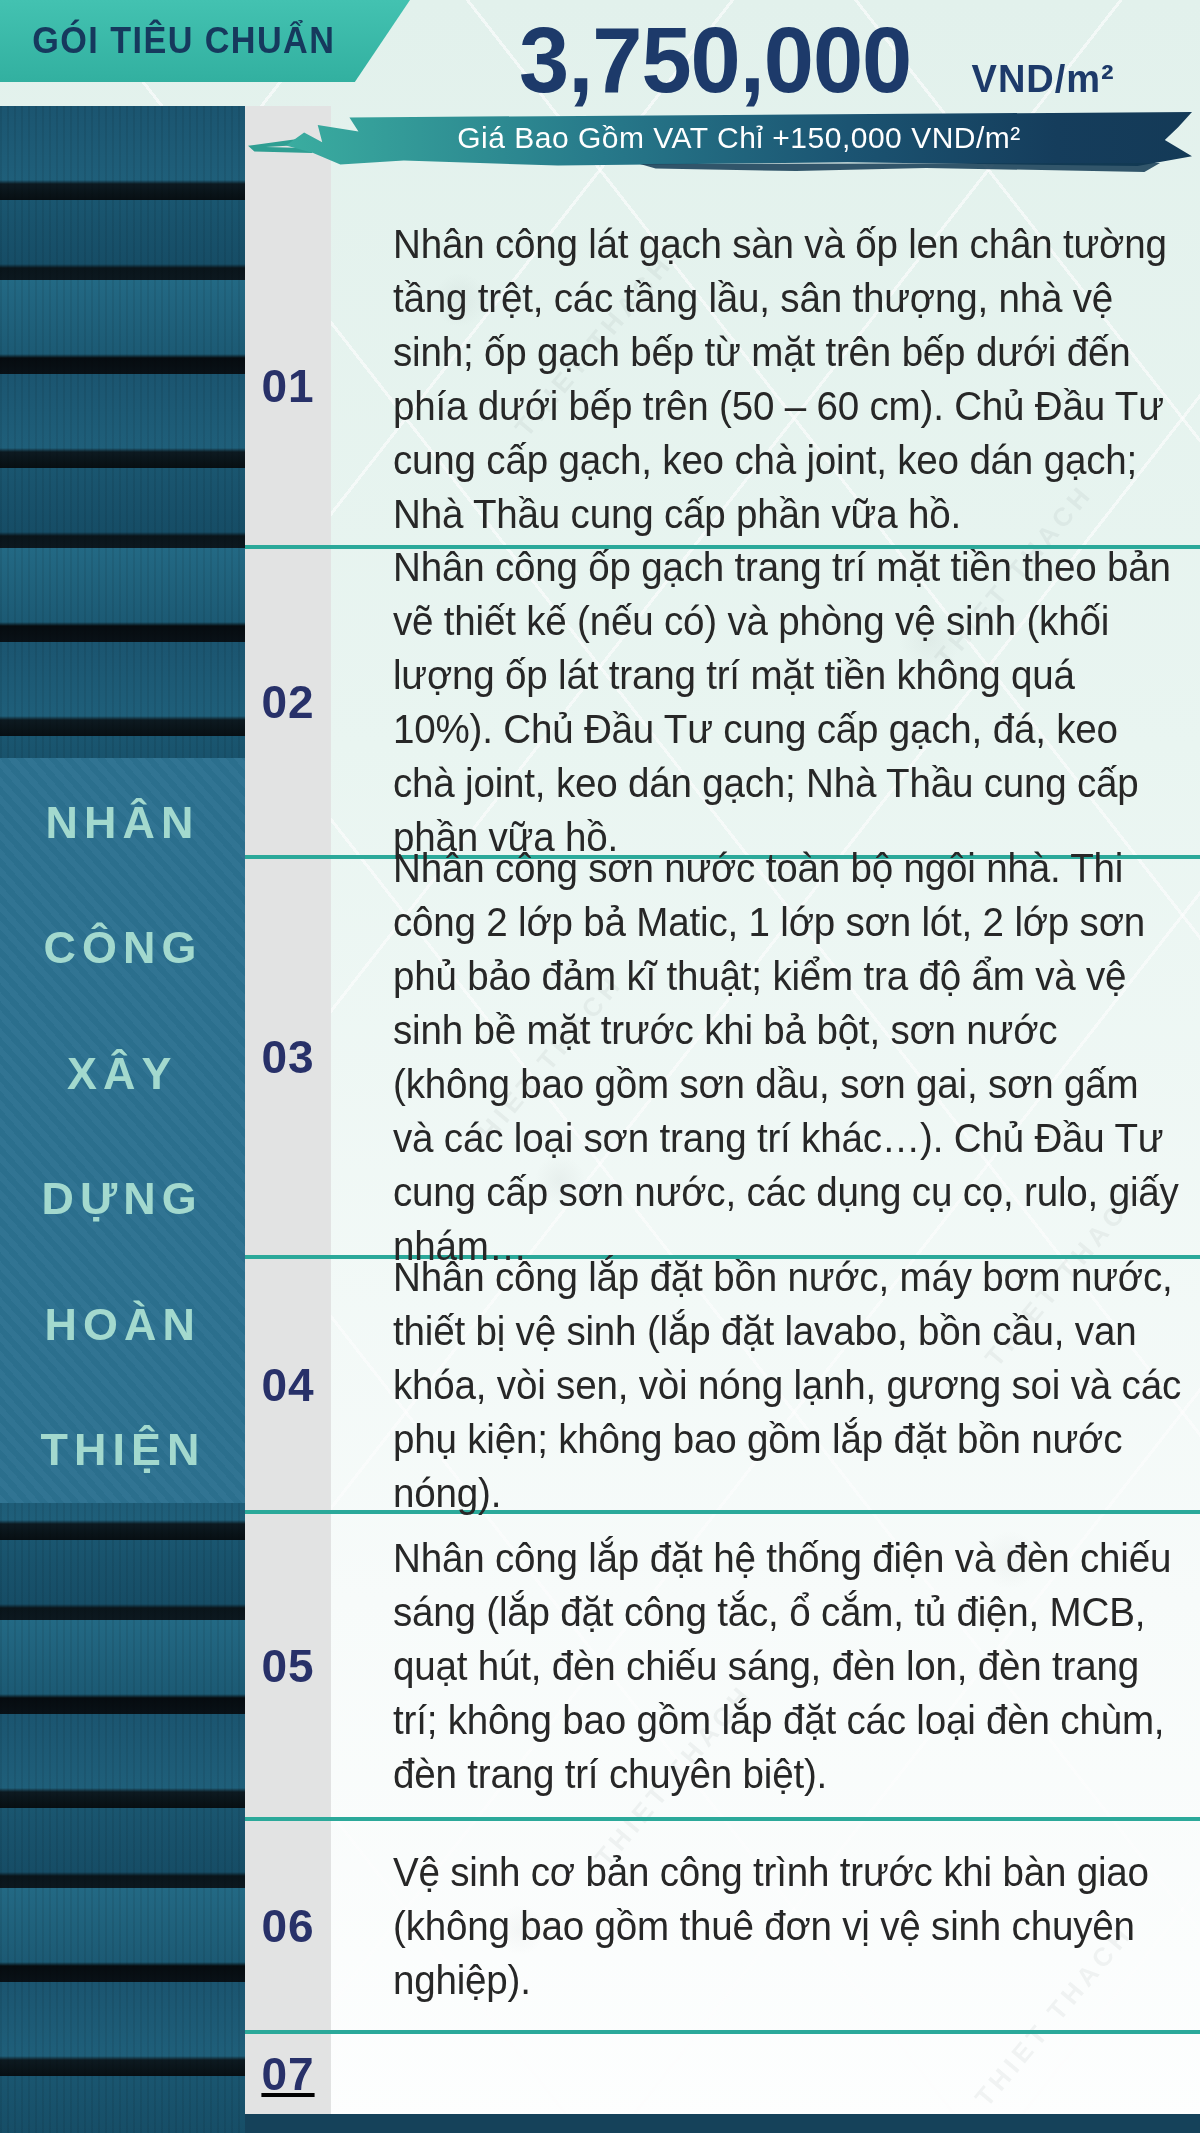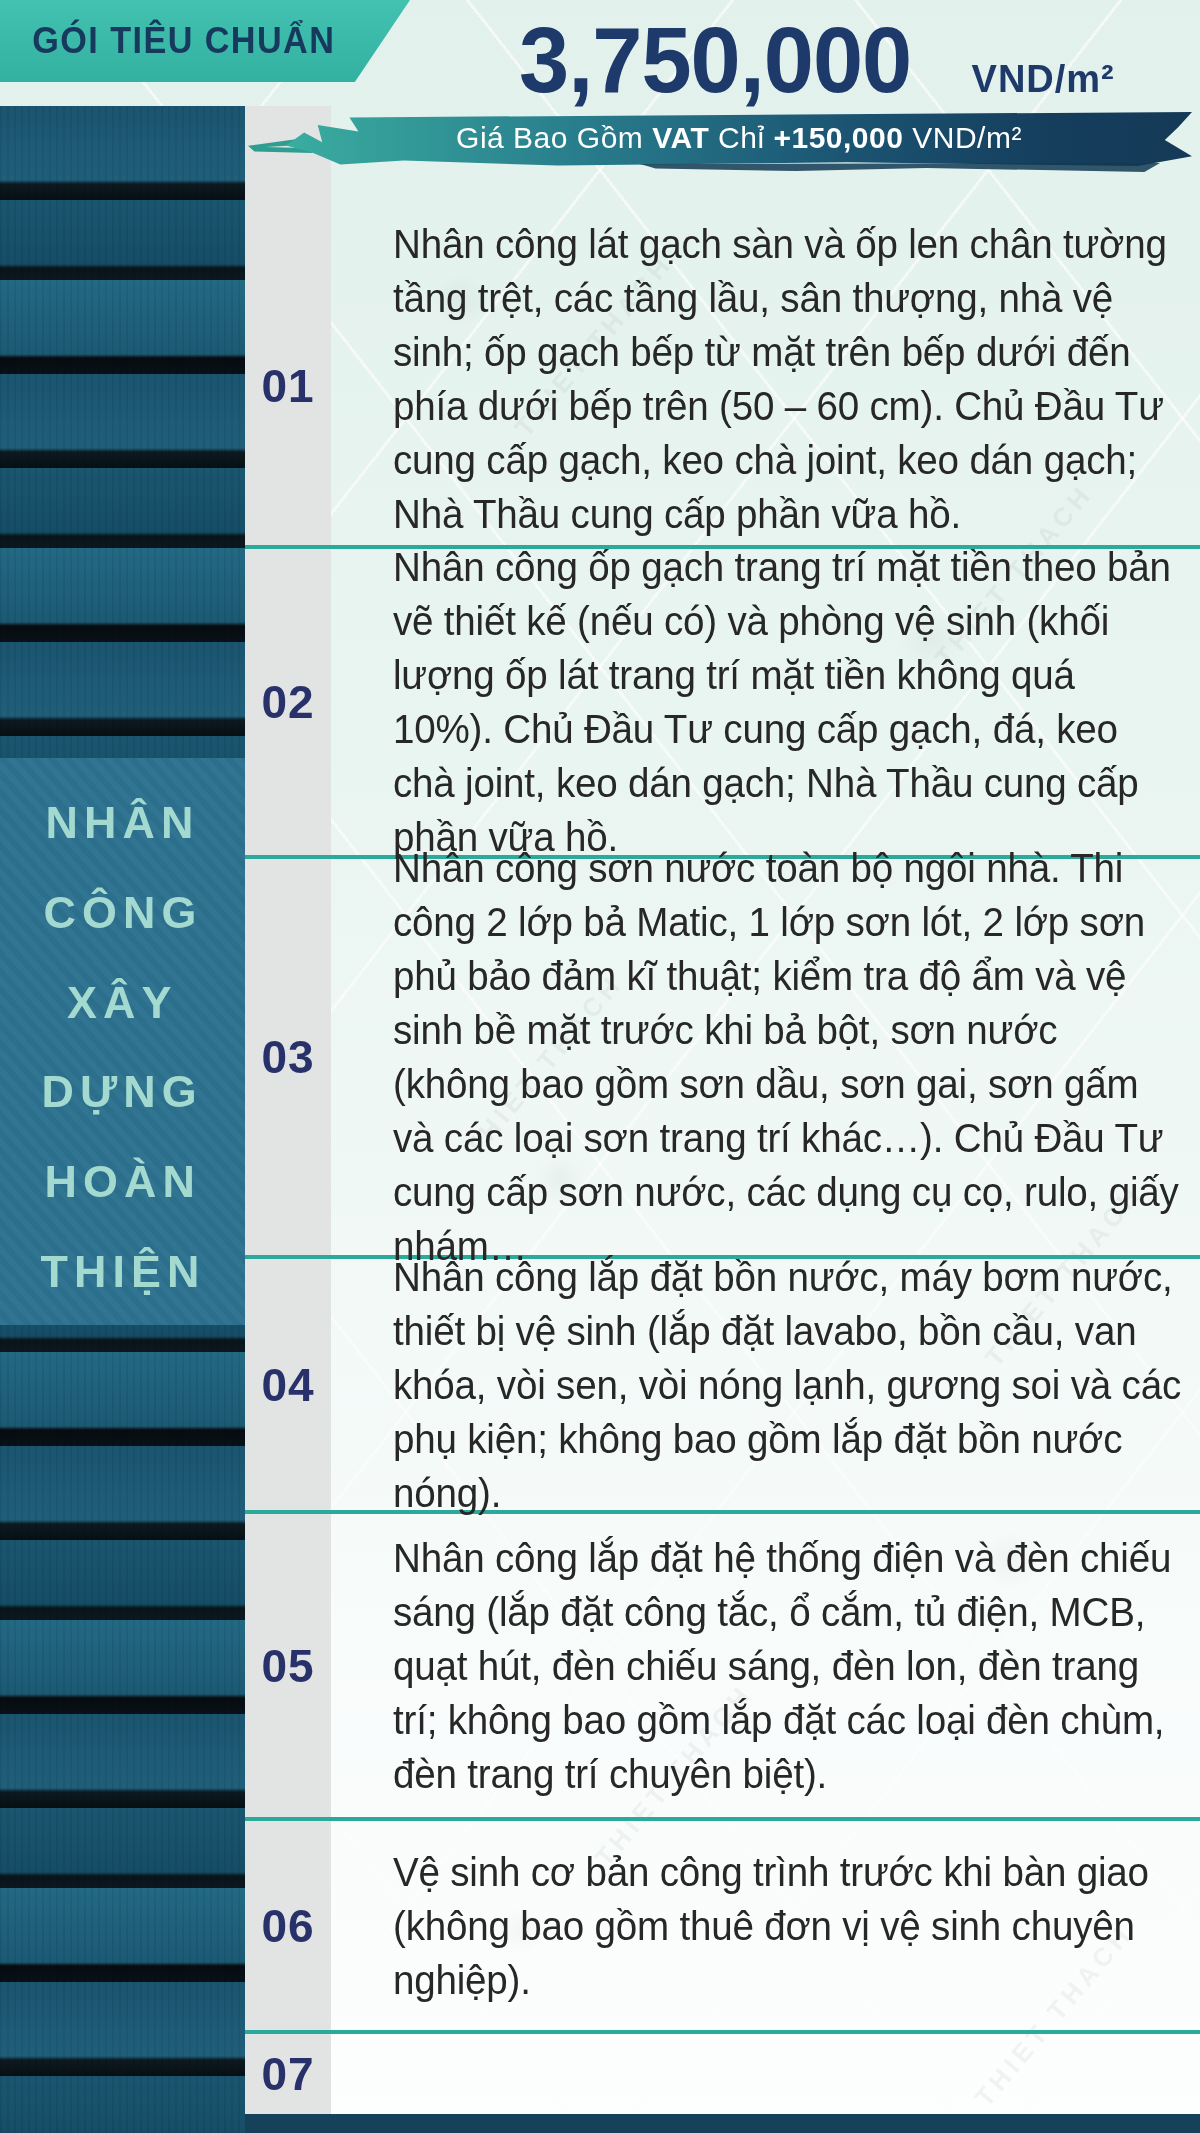--- a/index.html
+++ b/index.html
@@ -31,21 +31,21 @@
   .sidebar{
     position:absolute; left:0; top:106px; width:245px; height:2027px;
     background:
       repeating-linear-gradient(90deg, rgba(0,0,0,.07) 0 2px, rgba(0,0,0,0) 2px 7px),
       repeating-linear-gradient(180deg,
         #1b5570 0px, #1f5f7a 74px, #0d1a21 78px, #070f13 94px,
         #1a5670 94px, #164d66 158px, #0a151b 162px, #0c181f 174px,
         #236984 174px, #1c5a74 248px, #060c10 252px, #091117 268px);
   }
   .sidebar-flat{
-    position:absolute; left:0; top:652px; width:100%; height:567px;
+    position:absolute; left:0; top:652px; width:100%; height:745px;
     background:#2c7190;
     background-image:repeating-linear-gradient(48deg, rgba(255,255,255,.025) 0 6px, rgba(0,0,0,.02) 6px 12px);
     display:flex; flex-direction:column; justify-content:space-between; align-items:center;
     padding:40px 0 28px 0;
   }
   .side-word{
     font-weight:bold; font-size:44px; letter-spacing:6px; color:#a3d9ce;
     transform:scaleX(1.02);
   }
   
@@ -75,37 +75,37 @@
   }
   .price-unit{ font-weight:bold; font-size:38px; color:#1d3a6a; margin-left:16px; letter-spacing:1px; }
   
   .ribbon{
     position:absolute; left:286px; top:112px; width:906px; height:54px;
     background:linear-gradient(90deg,#3aada0 0%, #27798a 35%, #1b5472 62%, #153d5c 85%, #143a57 100%);
     clip-path:polygon(0 62%, 2% 38%, 4% 56%, 3.5% 24%, 8% 36%, 7% 10%, 100% 0, 98.5% 28%, 97% 52%, 100% 82%, 94% 100%, 62% 93%, 30% 99%, 13% 90%, 6% 97%, 3% 76%);
     display:flex; align-items:center; justify-content:center;
   }
   .ribbon-text{ color:#ffffff; font-size:30px; letter-spacing:.5px; white-space:nowrap; padding-bottom:2px;}
-  .ribbon-text b{ font-weight:bold; }
+  .ribbon-text b{ font-weight:normal; }
   .ribbon-tail{
     position:absolute; left:248px; top:137px; width:64px; height:16px;
     background:#2f9e92;
     clip-path:polygon(0 55%, 100% 0, 100% 45%, 28% 62%, 100% 70%, 100% 100%, 10% 90%);
   }
   .ribbon-streak{
     position:absolute; left:640px; top:163px; width:520px; height:9px;
     background:#123a52; opacity:.85;
     clip-path:polygon(0 10%, 100% 0, 97% 100%, 55% 55%, 30% 90%, 3% 60%);
   }
   
   .rows{ position:absolute; left:245px; top:110px; width:955px; }
   .row{ display:flex; align-items:center; }
   .row + .row{ border-top:4px solid #2ba99a; }
   .r1{ height:435px; } .r2{ height:310px; } .r3{ height:400px; }
-  .r4{ height:255px; } .r5{ height:307px; } .r6{ height:213px; } .r7{ height:84px; }
+  .r4{ height:255px; } .r5{ height:307px; } .r6{ height:213px; } .r7{ height:84px;text-decoration:underline; }
   .num{
     flex:0 0 86px; width:86px; text-align:center;
     font-weight:bold; font-size:46px; color:#283169; letter-spacing:1px;
   }
   .txt{ flex:1; padding:0 16px 0 62px; display:flex; flex-direction:column; justify-content:center; }
   .txt p{
     font-size:41px; line-height:54px; color:#272727; letter-spacing:-0.2px;
     transform:scaleX(.94); transform-origin:0 50%; width:106.3%;
   }
   .r1 .txt{ justify-content:flex-start; padding-top:102px; }

